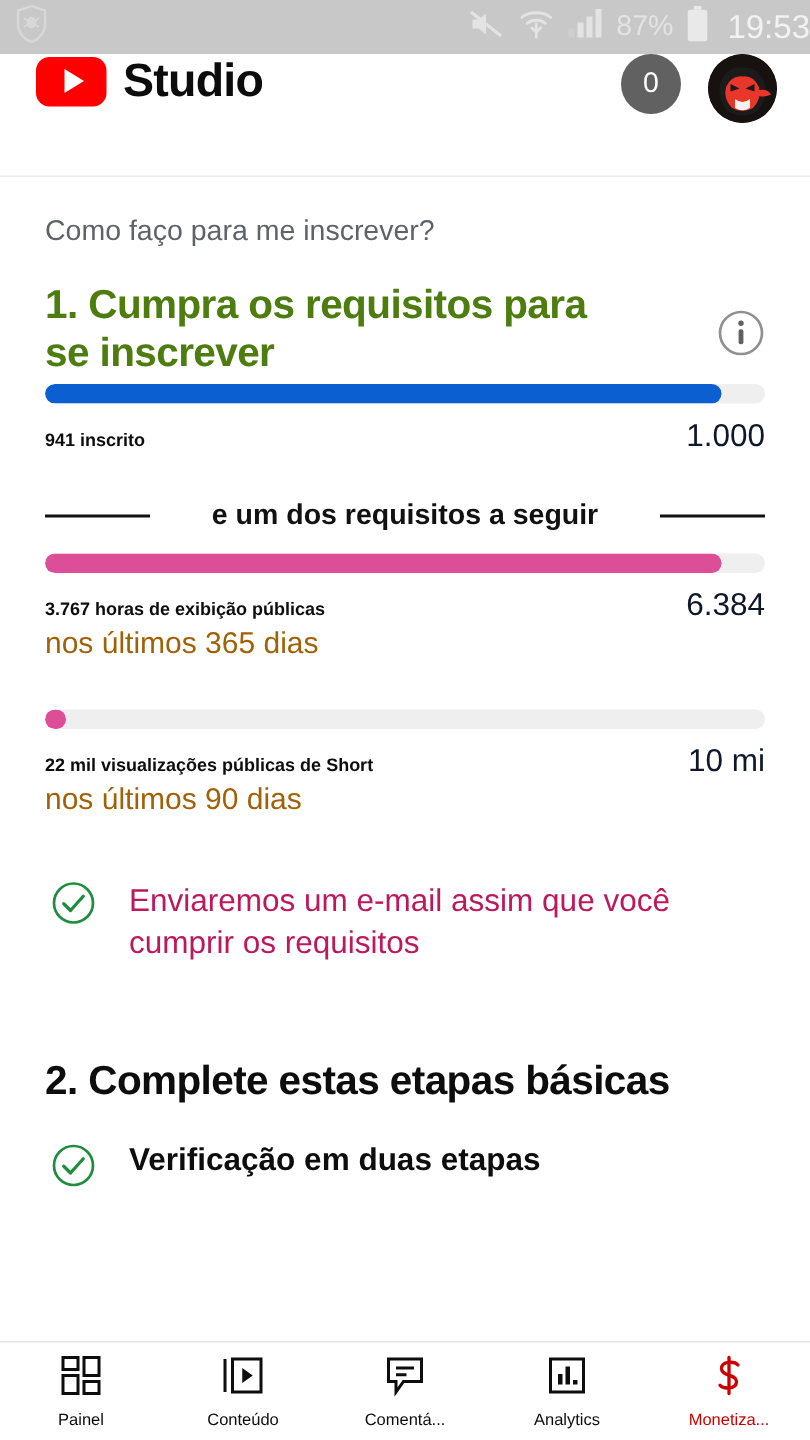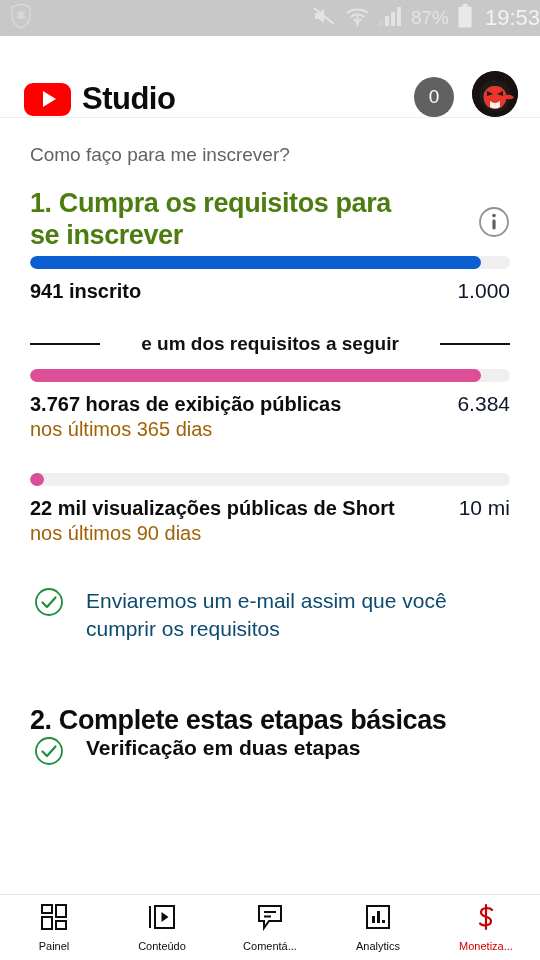--- a/index.html
+++ b/index.html
@@ -47,21 +47,21 @@
     font-family: "Liberation Sans", sans-serif;
   }
   .sb-icon { display: block; }
 
   
   .appbar {
     flex: 0 0 82px;
     height: 82px;
     background: #ffffff;
     display: flex;
-    align-items: flex-end;
+    align-items: flex-start;
     padding: 0 22px 0 24px;
     border-bottom: 1px solid #eeeeee;
   }
   .brand { display: flex; align-items: center; gap: 11px; }
   .yt-logo {
     width: 47px; height: 33px;
     background: #ff0000;
     border-radius: 9px;
     display: flex; align-items: center; justify-content: center;
   }
@@ -144,21 +144,21 @@
     height: 100%;
     border-radius: 7px;
   }
   .prog-row {
     display: flex;
     align-items: baseline;
     margin-top: 10px;
     gap: 10px;
   }
   .prog-label {
-    font-size: 20px;
+    font-size: 12px;
     font-weight: bold;
     color: #0d0d0d;
     white-space: nowrap;
     font-family: "Liberation Sans", sans-serif;
   }
   .prog-target {
     margin-left: auto;
     font-size: 21px;
     color: #0f172a;
     white-space: nowrap;
@@ -196,38 +196,39 @@
   
   .email-note {
     display: flex;
     align-items: flex-start;
     margin-top: 42px;
     gap: 22px;
     padding-left: 4px;
   }
   .email-note-text {
     font-size: 21px;
-    color: #0c4a6e;
+    color: #be185d;
     line-height: 1.35;
     max-width: 400px;
     font-family: "Liberation Sans", sans-serif;
   }
 
   .section2-title {
     margin-top: 62px;
     font-size: 27px;
     font-weight: bold;
     color: #0d0d0d;
     letter-spacing: -0.4px;
     font-family: "Liberation Sans", sans-serif;
   }
   .clipped-row {
     display: flex;
     align-items: flex-start;
     gap: 22px;
+    margin-top: 26px;
     padding-left: 4px;
   }
   .clipped-text {
     font-size: 21px;
     font-weight: bold;
     color: #0d0d0d;
     font-family: "Liberation Sans", sans-serif;
   }
 
   

